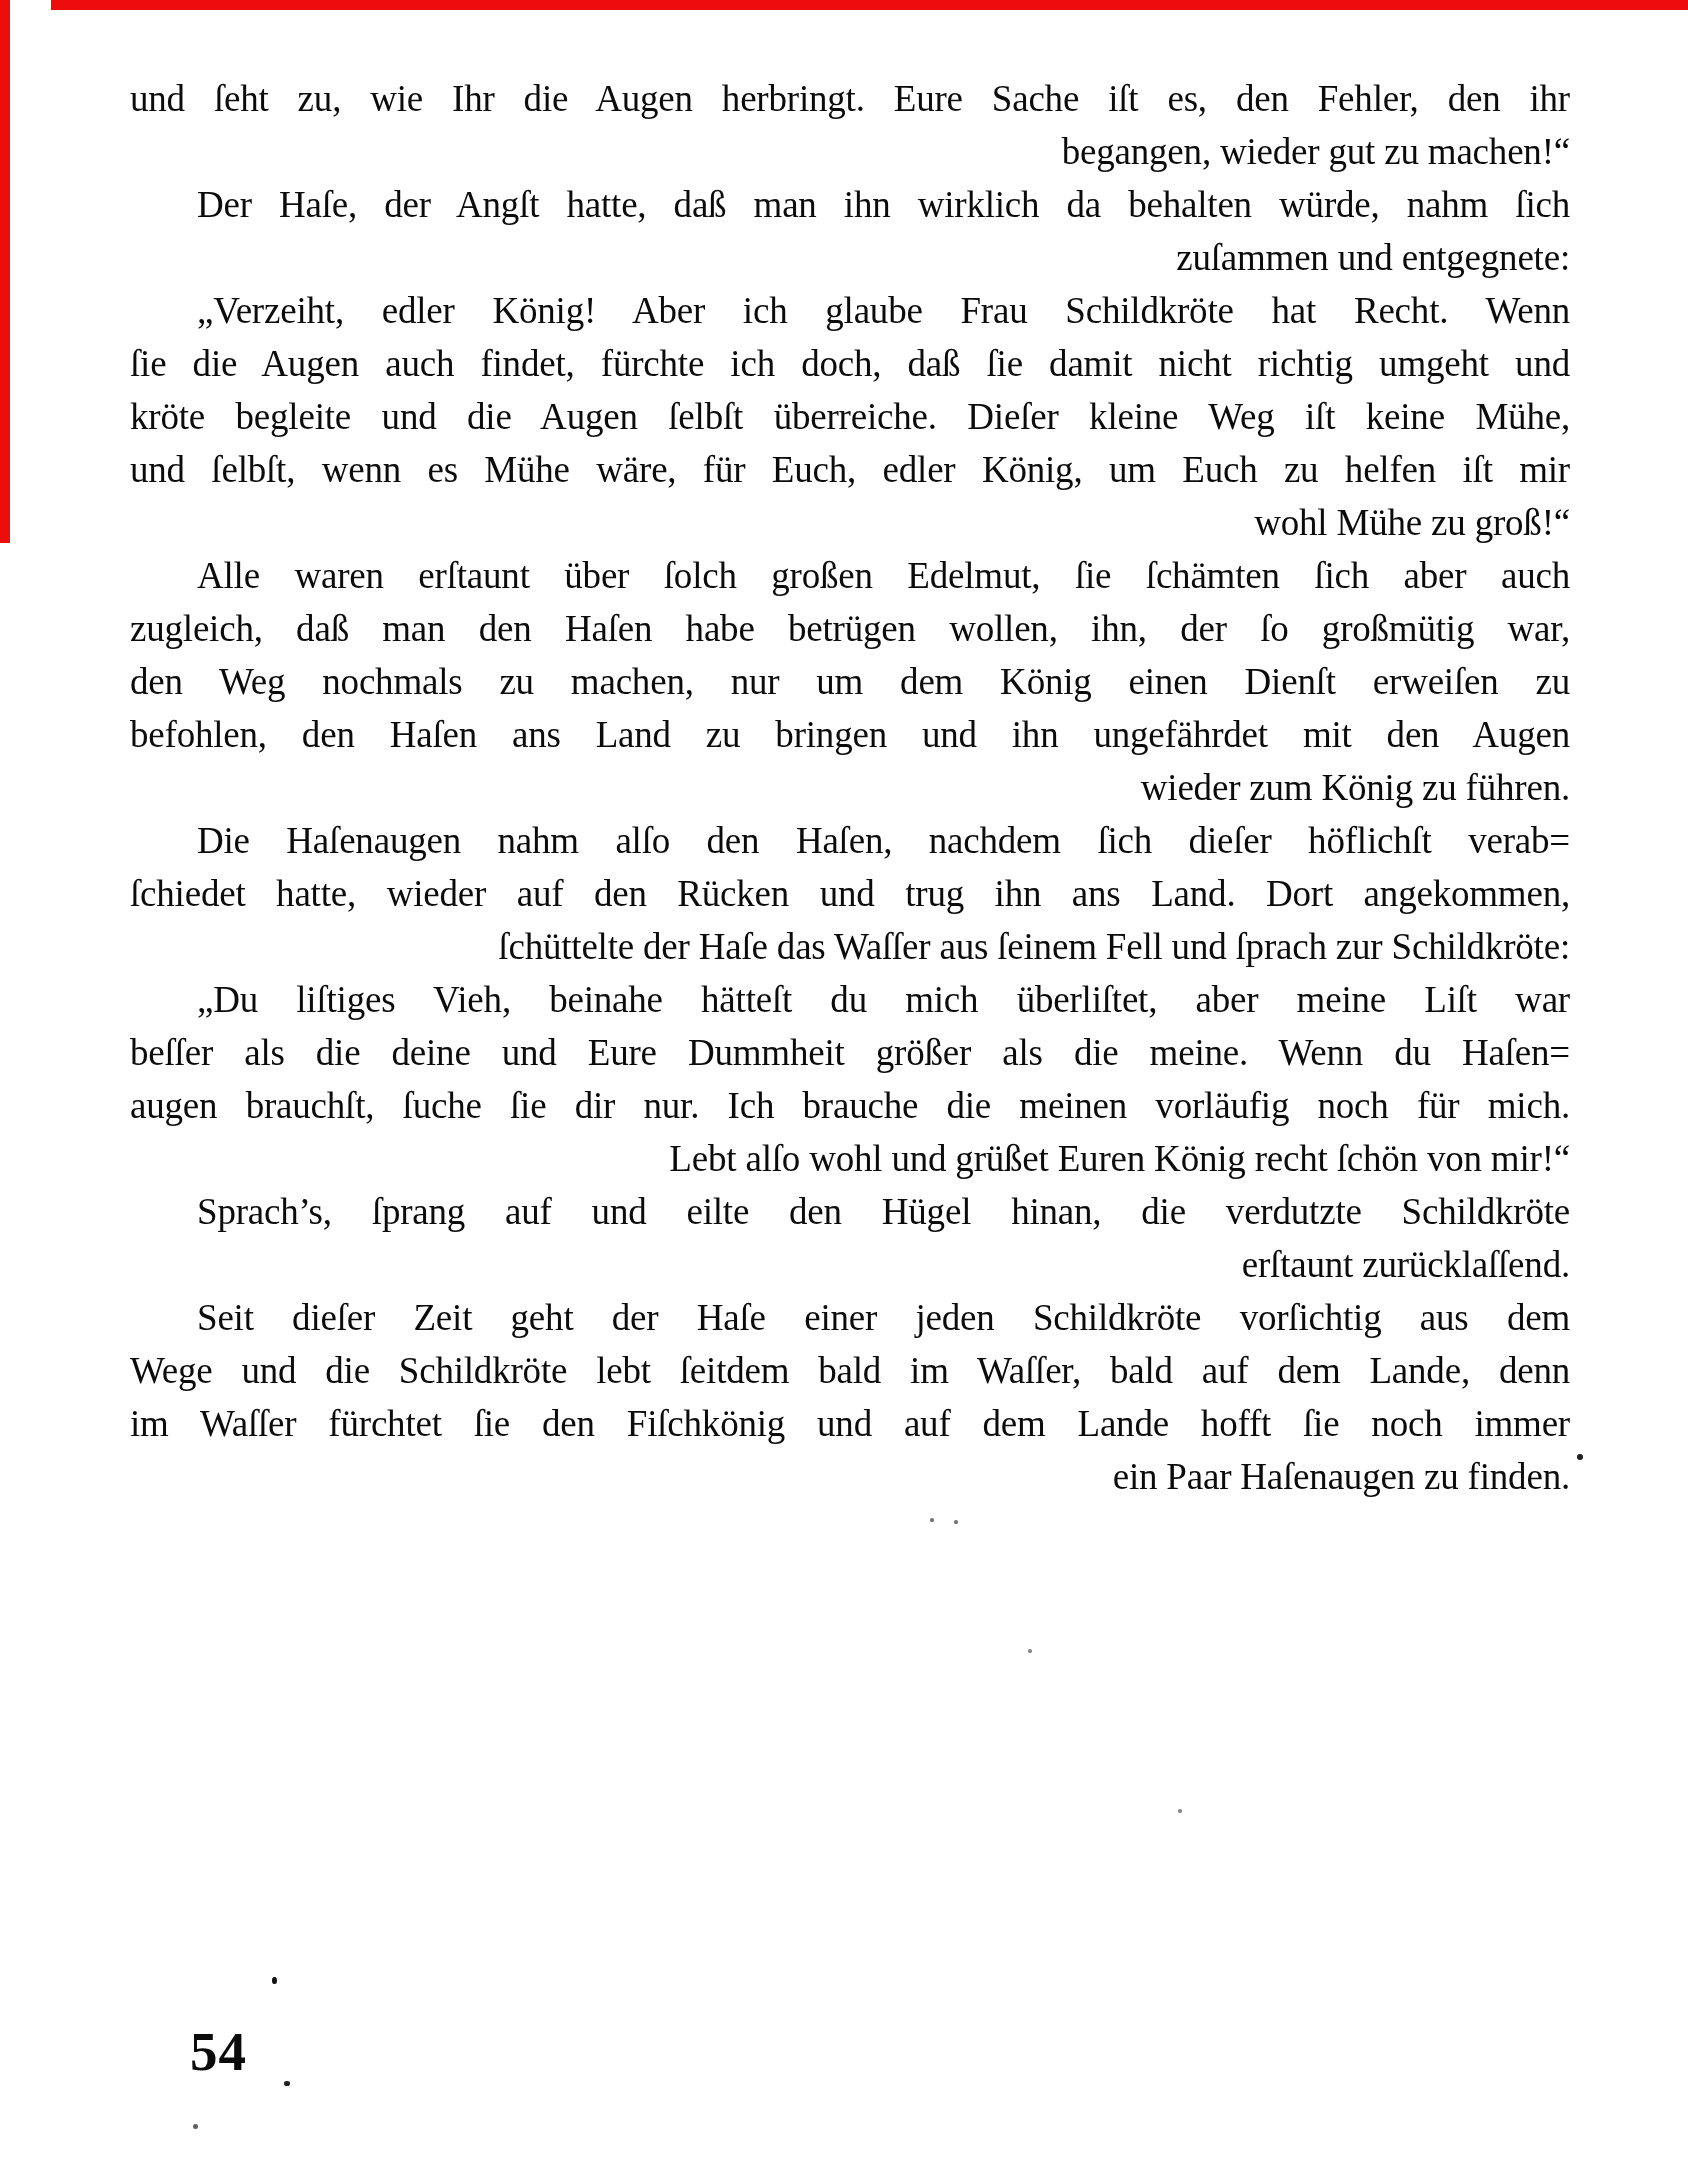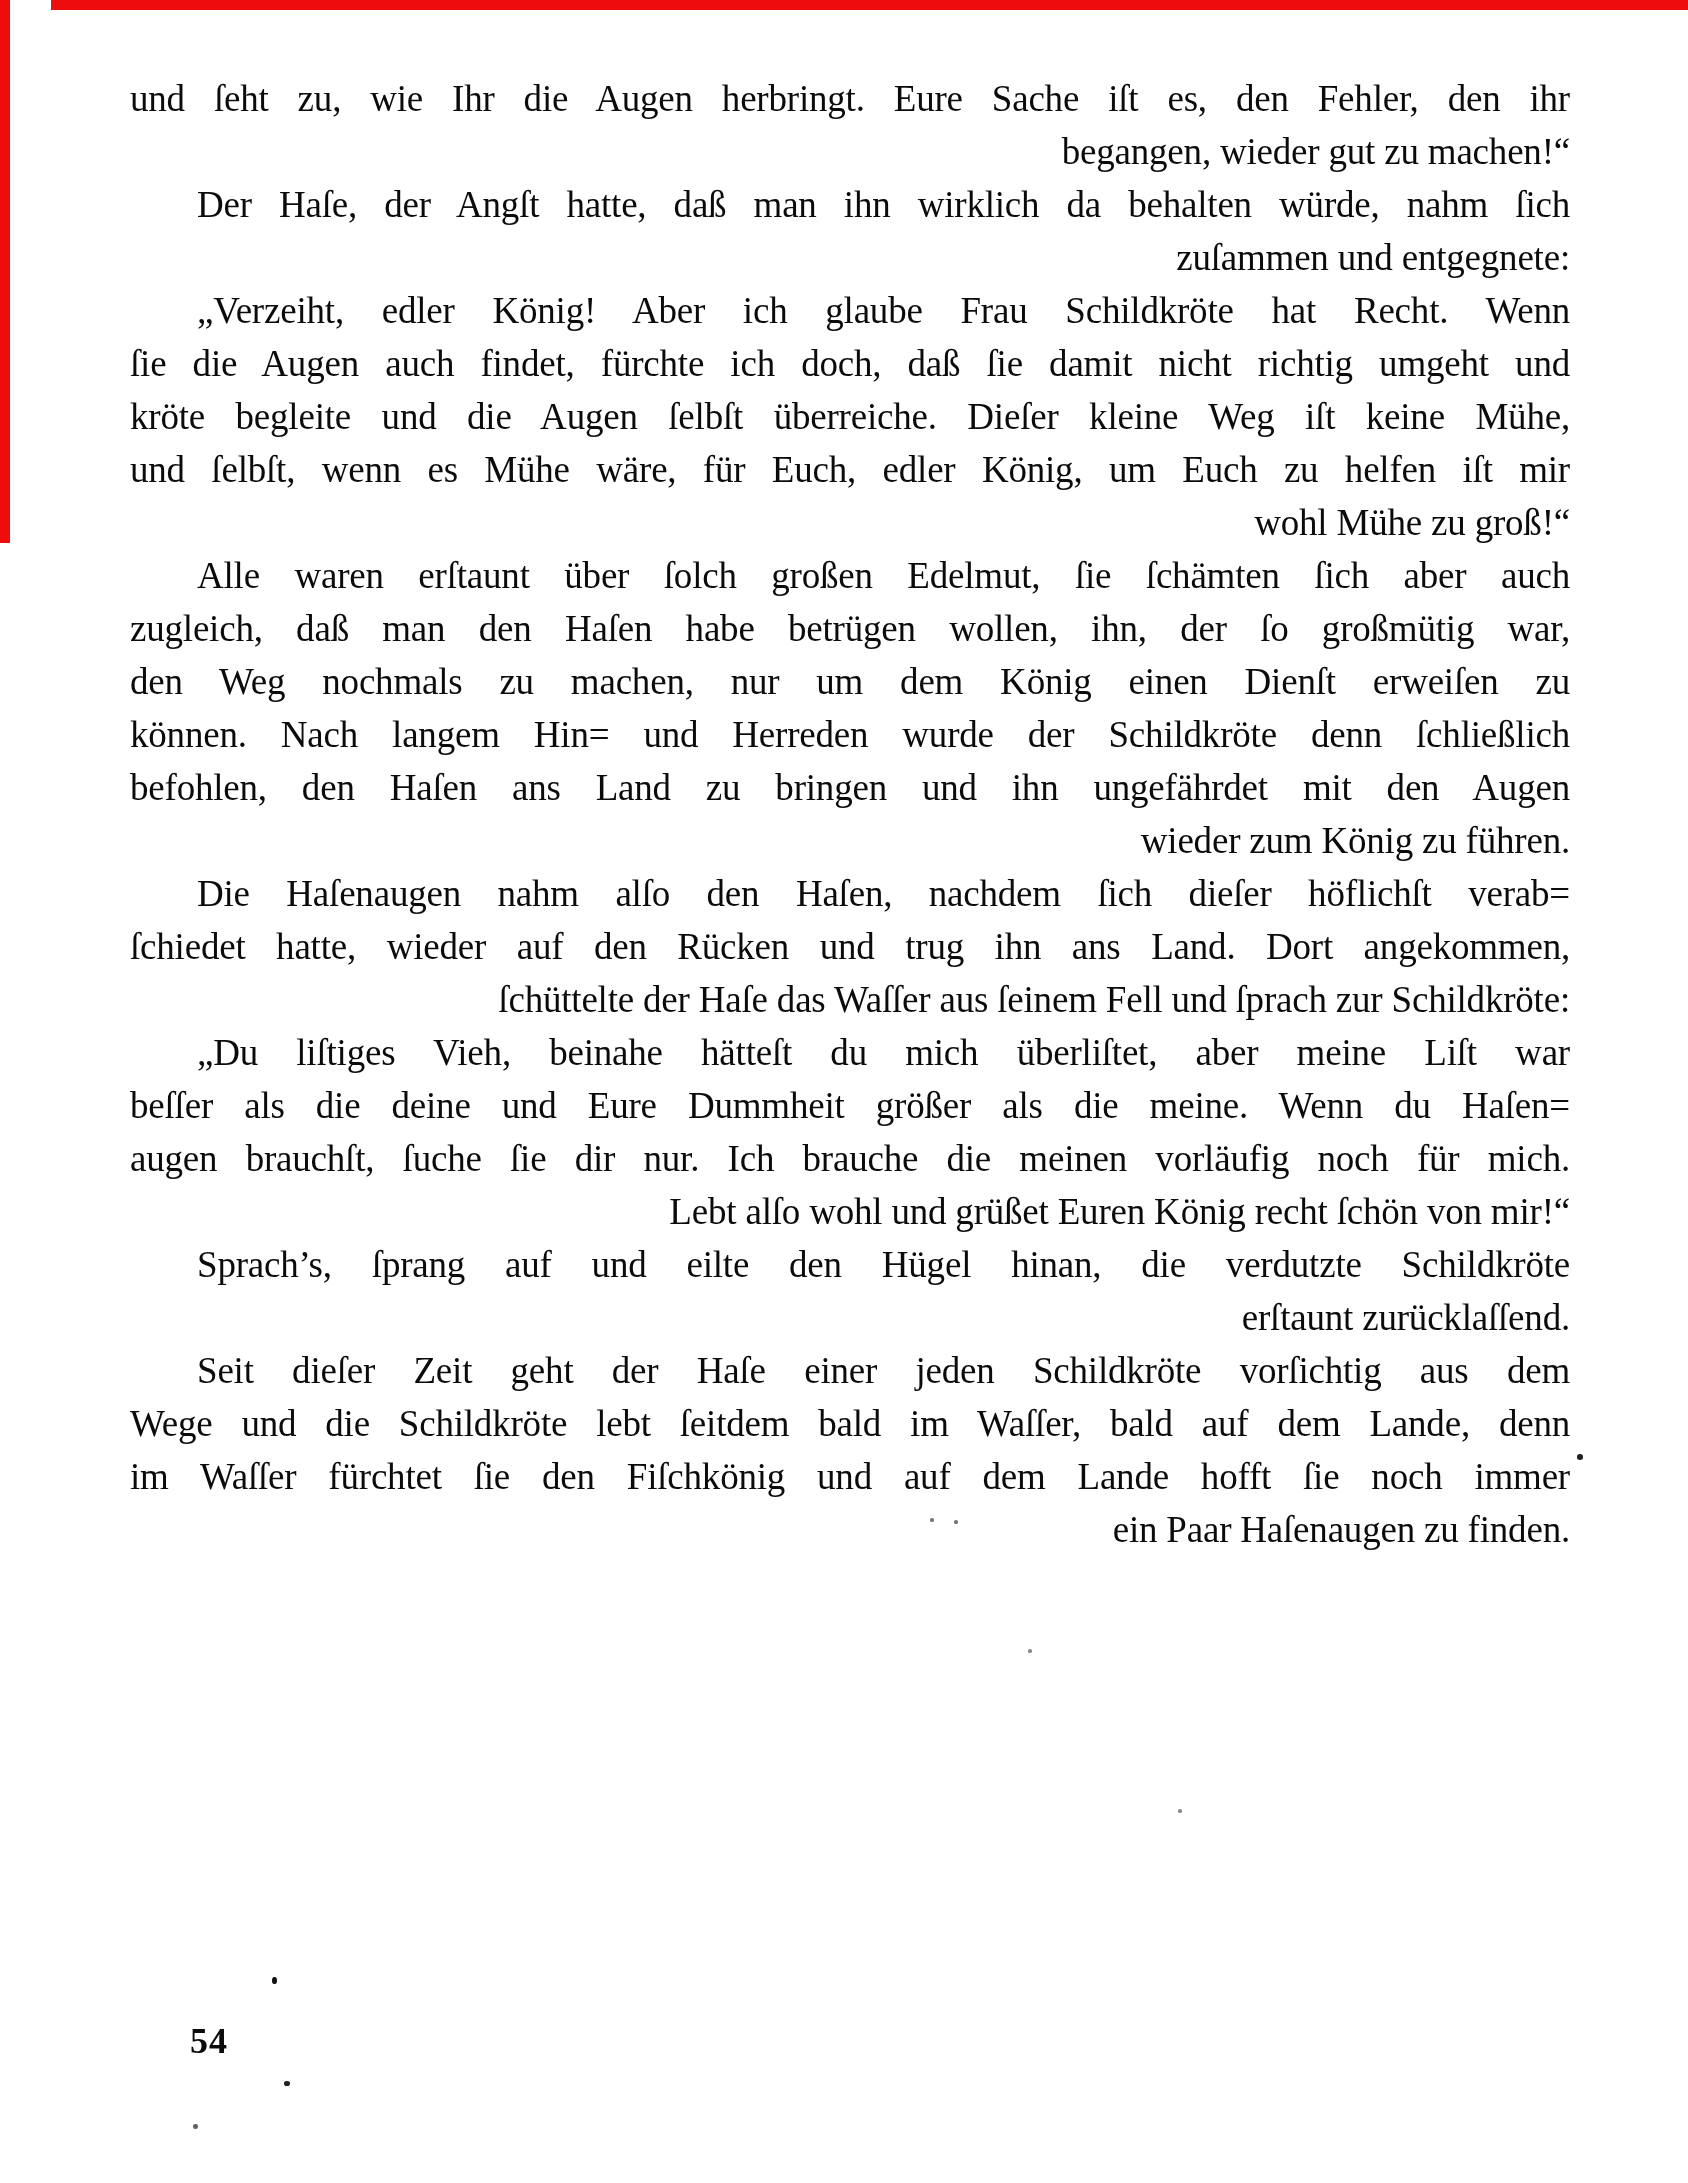--- a/index.html
+++ b/index.html
@@ -51,21 +51,21 @@
   .line.indent {
     padding-left: 67px;
   }
   .line.indent.just {
     
   }
   .page-number {
     position: absolute;
     left: 190px;
     top: 2020px;
-    font-size: 36px;
+    font-size: 55px;
     font-weight: 700;
     letter-spacing: 0.9px;
   }
   .speck {
     position: absolute;
     background: #3a3a3a;
     border-radius: 50%;
   }
   .s1 { left: 272px;  top: 1977px; width: 4.6px; height: 7.4px; background:#111; }
   .s2 { left: 284px;  top: 2081px; width: 5.6px; height: 4.6px; background:#222; }
@@ -88,21 +88,20 @@
     <div class="line just indent">Der Haſe, der Angſt hatte, daß man ihn wirklich da behalten würde, nahm ſich</div>
     <div class="line">zuſammen und entgegnete:</div>
     <div class="line just indent">„Verzeiht, edler König! Aber ich glaube Frau Schildkröte hat Recht.  Wenn</div>
     <div class="line just">ſie die Augen auch findet, fürchte ich doch, daß ſie damit nicht richtig umgeht und</div>
     <div class="line just">kröte begleite und die Augen ſelbſt überreiche.  Dieſer kleine Weg iſt keine Mühe,</div>
     <div class="line just">und ſelbſt, wenn es Mühe wäre, für Euch, edler König, um Euch zu helfen iſt mir</div>
     <div class="line">wohl Mühe zu groß!“</div>
     <div class="line just indent">Alle waren erſtaunt über ſolch großen Edelmut, ſie ſchämten ſich aber auch</div>
     <div class="line just">zugleich, daß man den Haſen habe betrügen wollen, ihn, der ſo großmütig war,</div>
     <div class="line just">den Weg nochmals zu machen, nur um dem König einen Dienſt erweiſen zu</div>
-    <div class="line just">können.  Nach langem Hin= und Herreden wurde der Schildkröte denn ſchließlich</div>
     <div class="line just">befohlen, den Haſen ans Land zu bringen und ihn ungefährdet mit den Augen</div>
     <div class="line">wieder zum König zu führen.</div>
     <div class="line just indent">Die Haſenaugen nahm alſo den Haſen, nachdem ſich dieſer höflichſt verab=</div>
     <div class="line just">ſchiedet hatte, wieder auf den Rücken und trug ihn ans Land. Dort angekommen,</div>
     <div class="line">ſchüttelte der Haſe das Waſſer aus ſeinem Fell und ſprach zur Schildkröte:</div>
     <div class="line just indent">„Du liſtiges Vieh, beinahe hätteſt du mich überliſtet, aber meine Liſt war</div>
     <div class="line just">beſſer als die deine und Eure Dummheit größer als die meine.  Wenn du Haſen=</div>
     <div class="line just">augen brauchſt, ſuche ſie dir nur.  Ich brauche die meinen vorläufig noch für mich.</div>
     <div class="line">Lebt alſo wohl und grüßet Euren König recht ſchön von mir!“</div>
     <div class="line just indent">Sprach’s, ſprang auf und eilte den Hügel hinan, die verdutzte Schildkröte</div>

